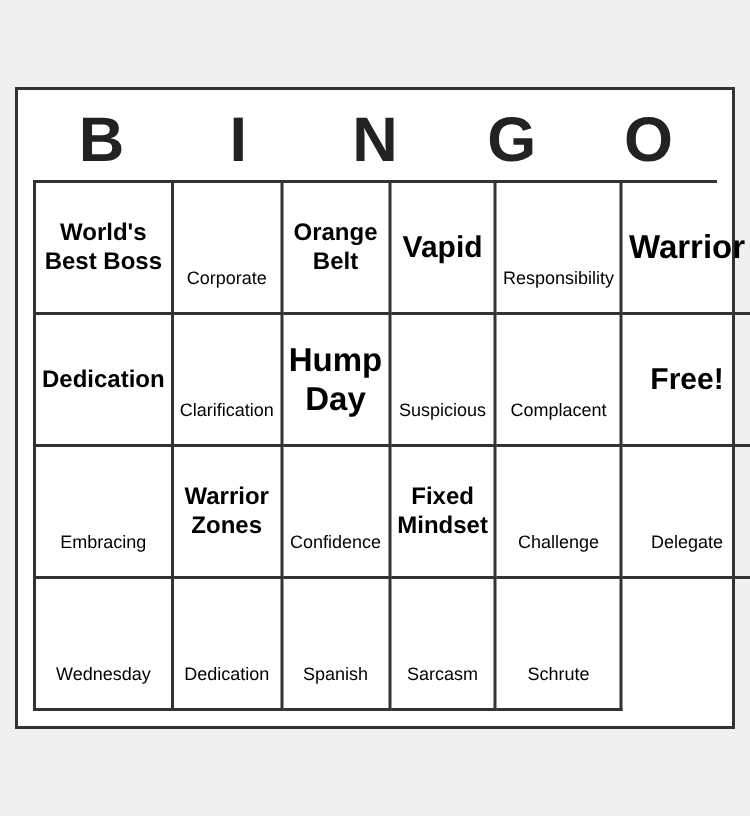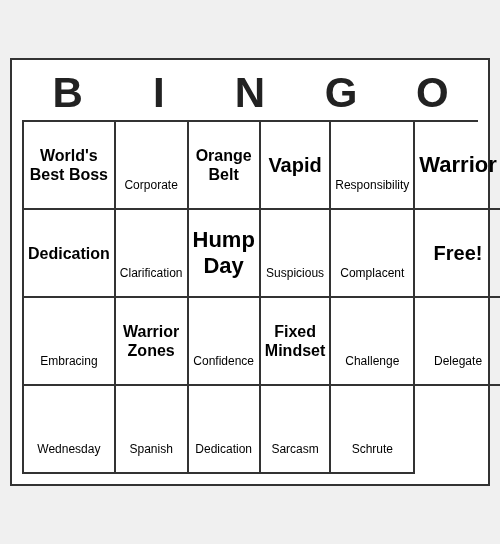--- a/index.html
+++ b/index.html
@@ -145,24 +145,24 @@
       <div class="cell">
         <span class="cell-text size-small">Challenge</span>
       </div>
       <div class="cell">
         <span class="cell-text size-small">Delegate</span>
       </div>
       <div class="cell">
         <span class="cell-text size-small">Wednesday</span>
       </div>
       <div class="cell">
-        <span class="cell-text size-small">Spanish</span>
+        <span class="cell-text size-small">Dedication</span>
       </div>
       <div class="cell">
-        <span class="cell-text size-small">Dedication</span>
+        <span class="cell-text size-small">Spanish</span>
       </div>
       <div class="cell">
         <span class="cell-text size-small">Sarcasm</span>
       </div>
       <div class="cell">
         <span class="cell-text size-small">Schrute</span>
       </div>
     </div>
 </div>
 

